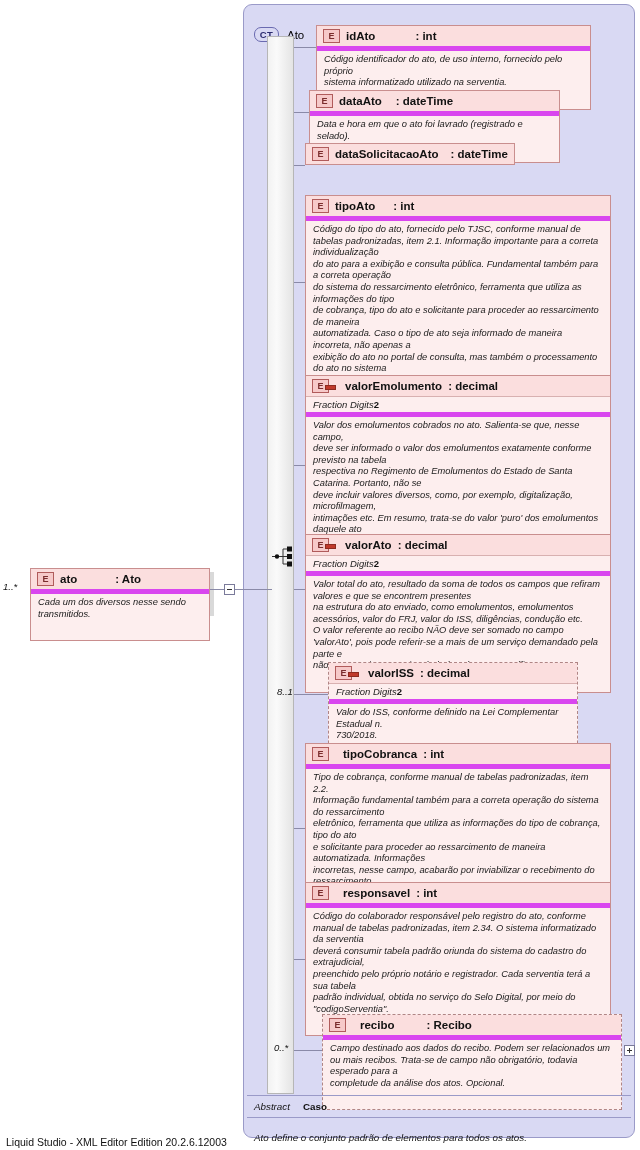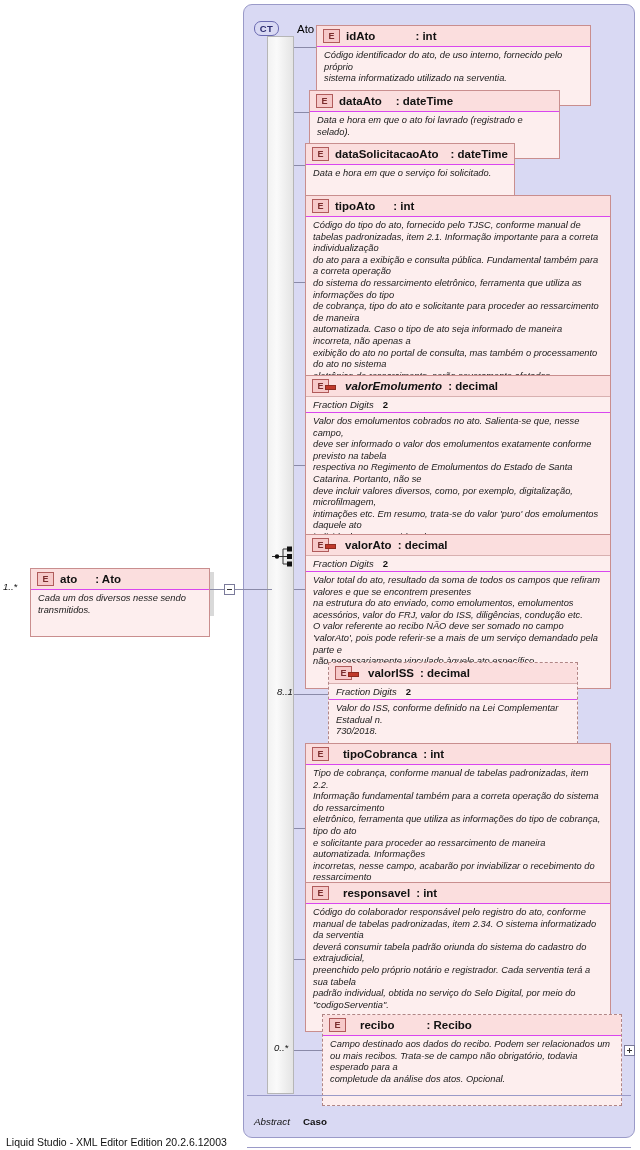--- a/index.html
+++ b/index.html
@@ -16,22 +16,22 @@
   .ct-box {
     position: absolute;
     left: 243px; top: 4px;
     width: 392px; height: 1134px;
     background: #d9d9f3;
     border: 1px solid #9a9ac8;
     border-radius: 9px;
   }
   .ct-header {
     position: absolute;
-    left: 10px; top: 16px;
-    display: flex; align-items: center; gap: 18px;
+    left: 10px; top: 22px;
+    display: flex; align-items: center; gap: 8px;
   }
   .ct-chip {
     width: 25px; height: 15px;
     border: 1px solid #6a6ab0;
     border-radius: 7px;
     background: #d9d9f3;
     font-size: 9.5px; line-height: 13px;
     text-align: center; color: #2b2b6e;
     font-weight: bold;
     letter-spacing: .3px;
@@ -90,32 +90,32 @@
     border:1px solid #8d2a1f;
   }
   .e-chip-wrap { display:flex; align-items:center; }
   .e-name {
     font-size: 11.5px; color: #111; font-weight: bold;
     white-space: pre;
     text-align: center;
   }
   .e-type { font-size: 11.5px; color: #111; font-weight: bold; white-space: pre; }
   .facet-row {
-    display: flex; align-items: baseline; gap: 9px;
+    display: flex; align-items: baseline; gap: 0;
     padding: 2px 6px 2px 7px;
     border-top: 1px solid #d8b0b0;
     background: #fdeeee;
   }
   .facet-label { font-size: 9.5px; font-style: italic; color: #222; }
   .facet-val { font-size: 9.5px; color: #111; font-weight: bold; }
   .doc {
     font-size: 9.3px; font-style: italic; color: #1a1a1a;
     line-height: 11.6px;
     padding: 3px 7px 20px 7px;
-    border-top: 1px solid #d946ef;
+    border-top: 5px solid #d946ef;
     background: #fdeeee;
     white-space: pre-line;
   }
 
   
   .occ {
     position: absolute;
     font-size: 9.5px; font-style: italic; color: #111;
     white-space: nowrap;
   }
@@ -140,21 +140,21 @@
   }
 
   
   .ct-foot {
     position: absolute;
     left: 247px; top: 1095px;
     width: 384px;
   }
   .ct-foot .row {
     display: flex; align-items: baseline; gap: 13px;
-    padding: 20px 7px;
+    padding: 5px 7px;
     border-top: 1px solid #9a9ac8;
   }
   .ct-foot .row .lbl { font-size: 9.8px; font-style: italic; color: #111; }
   .ct-foot .row .val { font-size: 9.8px; color: #111; font-weight: bold; }
   .ct-foot .desc {
     padding: 14px 7px;
     border-top: 1px solid #9a9ac8;
     font-size: 9.8px; font-style: italic; color: #111;
   }
 
@@ -188,21 +188,21 @@
     <rect x="15" y="0.5" width="5" height="5" fill="#111"></rect>
     <rect x="15" y="8" width="5" height="5" fill="#111"></rect>
     <rect x="15" y="15.5" width="5" height="5" fill="#111"></rect>
   </svg>
 
   <div class="ato-shadow"></div>
   <div class="elem solid" style="left:30px; top:568px; width:180px;">
     <div class="hdr">
       <div class="e-chip">E</div>
       <span class="e-name">ato</span>
-      <span class="e-type" style="margin-left:12px;">: Ato</span>
+      <span class="e-type" style="margin-left:32px;">: Ato</span>
     </div>
     <div class="doc">Cada um dos diversos nesse sendo transmitidos.</div>
   </div>
   <div class="occ" style="left:3px; top:581px;">1..*</div>
 
   <div class="ln h" style="left:210px; top:589px; width:14px;"></div>
   <div class="expander" style="left:224px; top:584px;"></div>
   <div class="ln h" style="left:235px; top:589px; width:37px;"></div>
 
   <div class="ln h" style="left:294px; top:47px; width:22px;"></div>
@@ -226,21 +226,20 @@
     <div class="doc">Data e hora em que o ato foi lavrado (registrado e selado).</div>
   </div>
 
   <div class="ln h" style="left:294px; top:165px; width:11px;"></div>
   <div class="elem solid" style="left:305px; top:143px; width:210px;">
     <div class="hdr">
       <div class="e-chip">E</div>
       <span class="e-name">dataSolicitacaoAto</span>
       <span class="e-type" style="margin-left:6px;">: dateTime</span>
     </div>
-    <div class="doc">Data e hora em que o serviço foi solicitado.</div>
   </div>
 
   <div class="ln h" style="left:294px; top:282px; width:11px;"></div>
   <div class="elem solid" style="left:305px; top:195px; width:306px;">
     <div class="hdr">
       <div class="e-chip">E</div>
       <span class="e-name">tipoAto</span>
       <span class="e-type" style="margin-left:12px;">: int</span>
     </div>
     <div class="doc">Código do tipo do ato, fornecido pelo TJSC, conforme manual de
@@ -252,21 +251,21 @@
 exibição do ato no portal de consulta, mas também o processamento do ato no sistema
 eletrônico de ressarcimento, serão severamente afetados.</div>
   </div>
 
   <div class="ln h" style="left:294px; top:465px; width:11px;"></div>
   <div class="elem solid" style="left:305px; top:375px; width:306px;">
     <div class="hdr">
       <div class="e-chip-wrap">
         <div class="e-chip minus">E</div>
       </div>
-      <span class="e-name" style="margin-left:10px;font-style:italic;">valorEmolumento</span>
+      <span class="e-name" style="margin-left:10px;">valorEmolumento</span>
       <span class="e-type">: decimal</span>
     </div>
     <div class="facet-row">
       <span class="facet-label">Fraction Digits</span>
       <span class="facet-val">2</span>
     </div>
     <div class="doc">Valor dos emolumentos cobrados no ato. Salienta-se que, nesse campo,
 deve ser informado o valor dos emolumentos exatamente conforme previsto na tabela
 respectiva no Regimento de Emolumentos do Estado de Santa Catarina. Portanto, não se
 deve incluir valores diversos, como, por exemplo, digitalização, microfilmagem,

